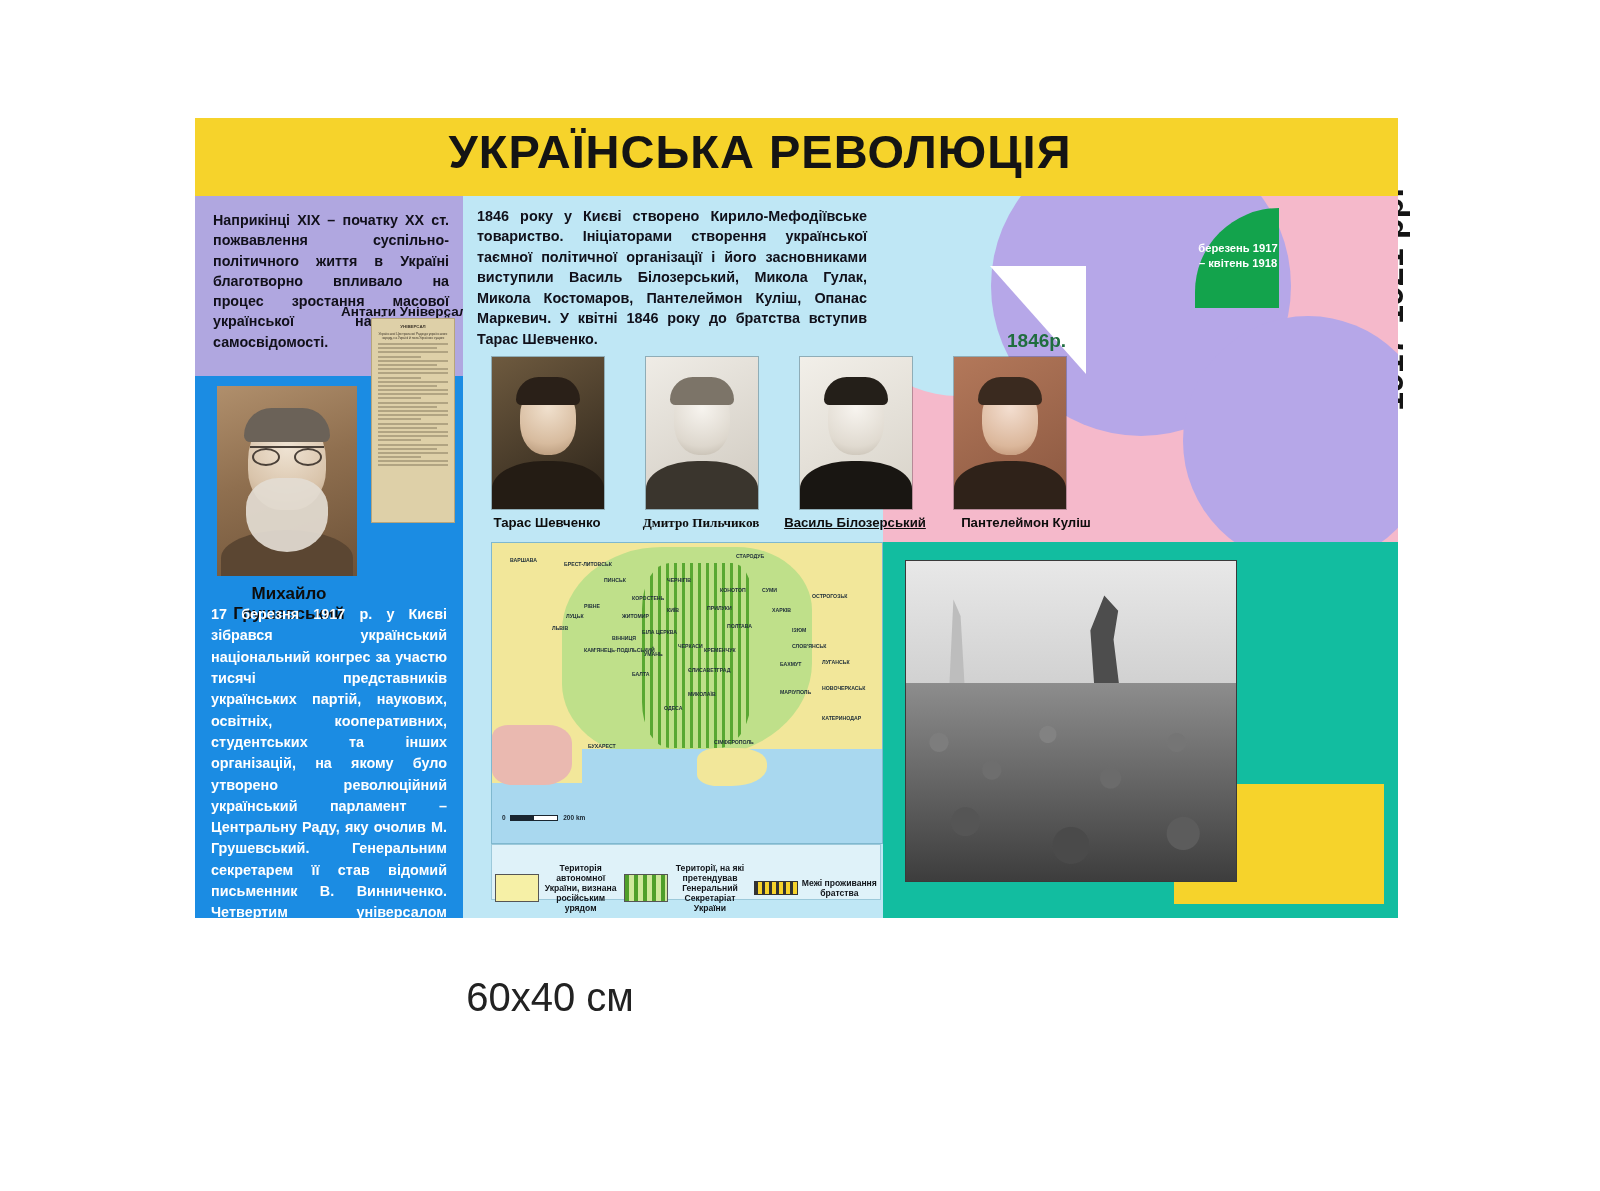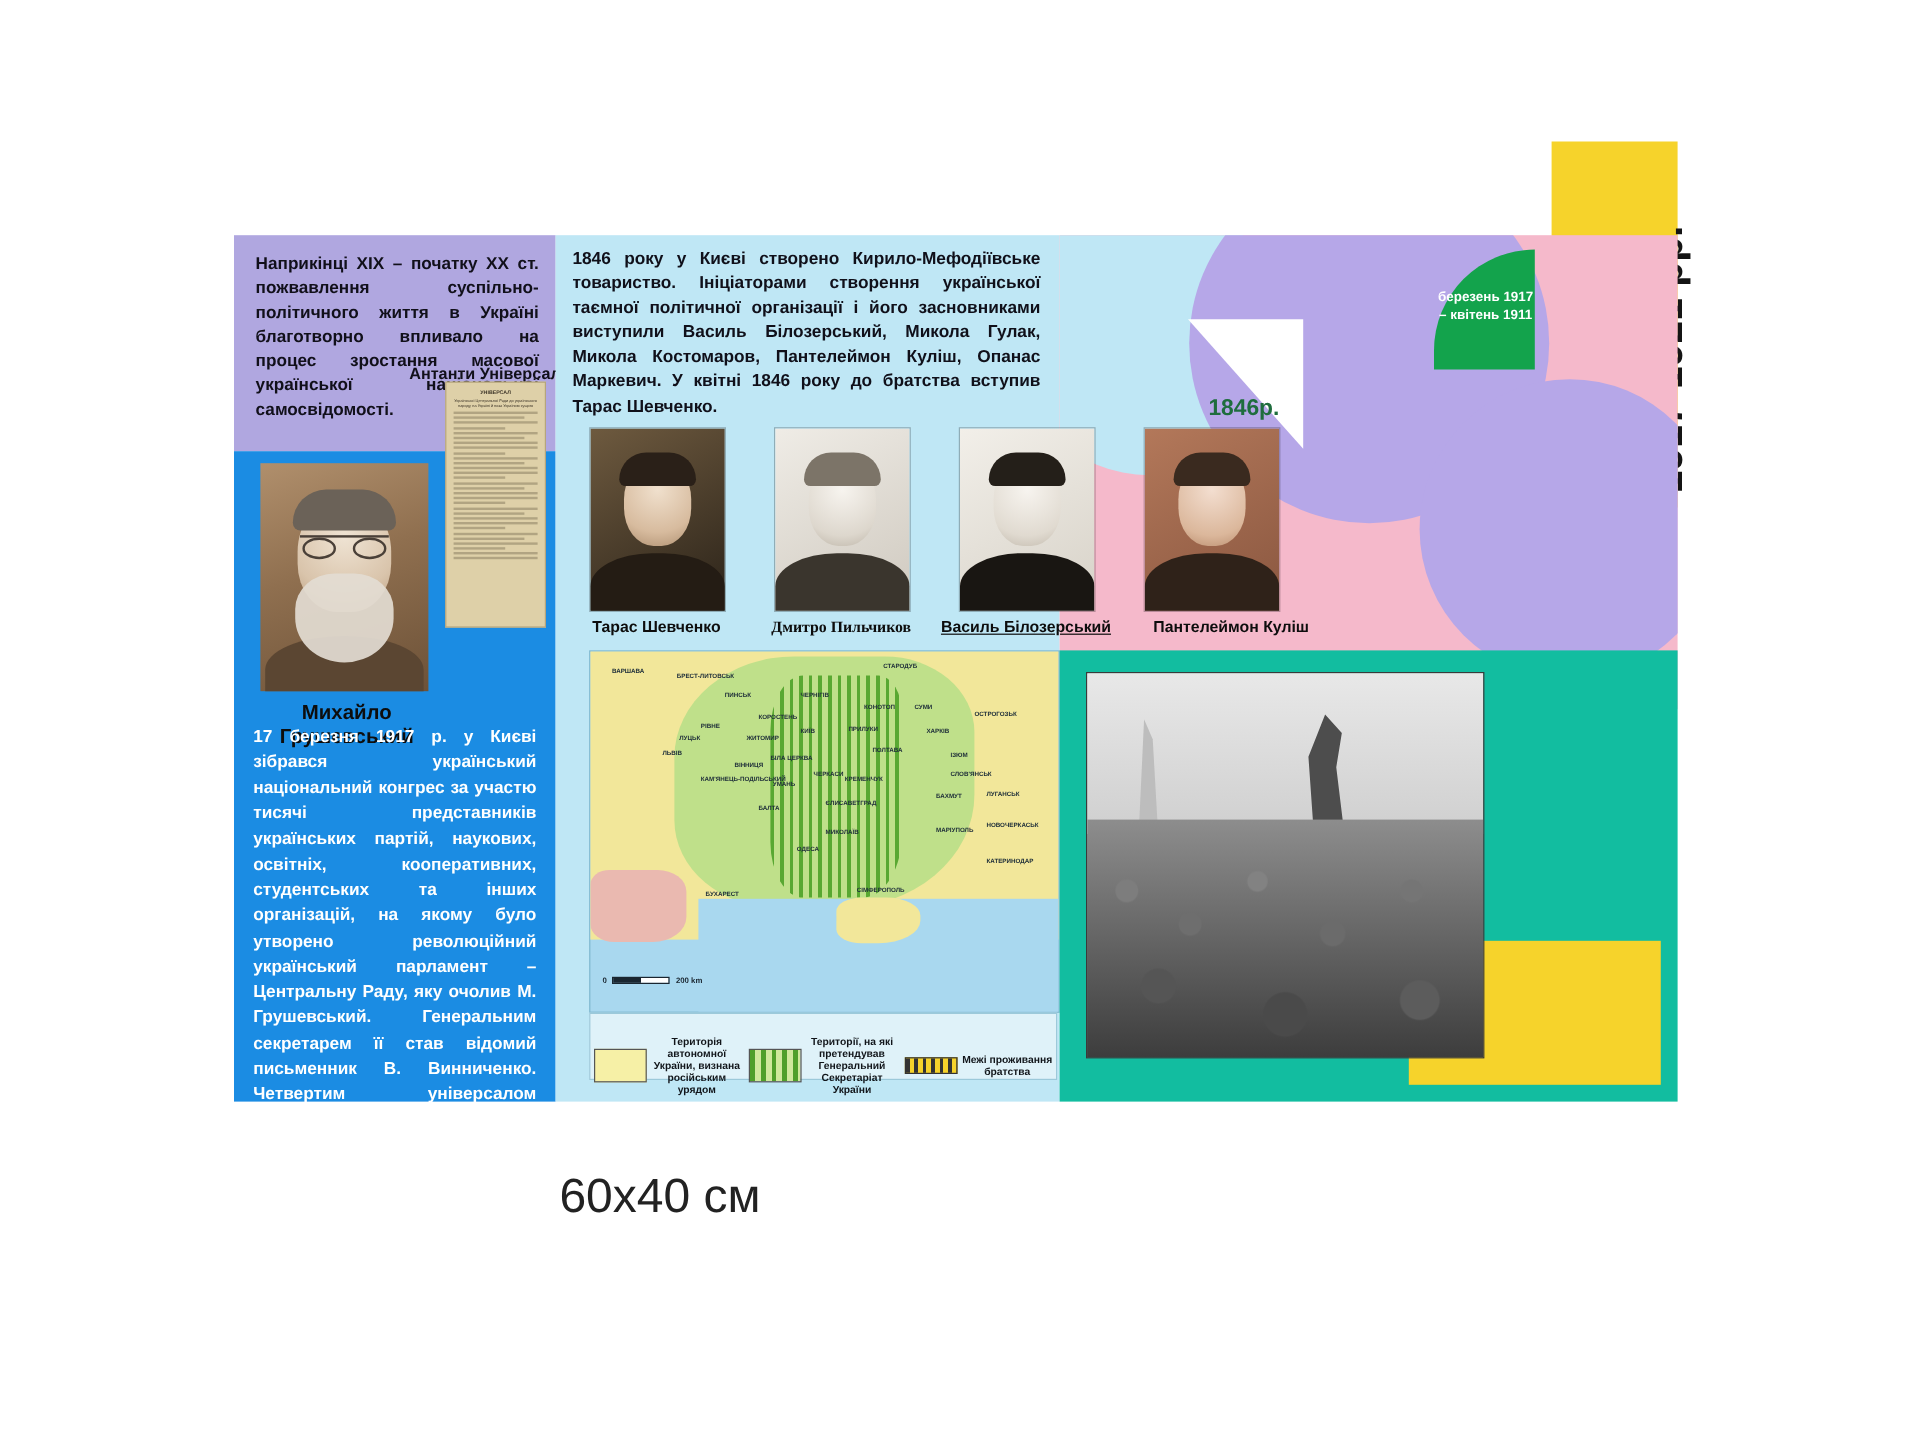--- a/index.html
+++ b/index.html
@@ -546,20 +546,23 @@
     font-size: 40px;
     color: #222;
     font-family: "Liberation Sans", sans-serif;
   }
 </style>
 </head>
 <body>
 
 <div id="poster">
 
+  <div class="banner">
+    <div class="banner-title">УКРАЇНСЬКА РЕВОЛЮЦІЯ</div>
+  </div>
 
   <div class="side-year-block">
     <div class="side-year-text">1917-1921 рр.</div>
   </div>
 
   <div class="left-purple">
     <p>Наприкінці XIX – початку XX ст. пожвавлення суспільно-політичного життя в Україні благотворно впливало на процес зростання масової української національної самосвідомості.</p>
   </div>
   <div class="universal-label">Антанти Універсал</div>
 
@@ -617,21 +620,21 @@
   <div class="pink-block">
     <div class="blob-cyan"></div>
     <div class="blob-purple"></div>
     <div class="blob-purple2"></div>
   </div>
 
   <div class="triangle-1846"></div>
   <div class="label-1846">1846р.</div>
 
   <div class="green-shape"></div>
-  <div class="green-shape-text">березень 1917 – квітень 1911</div>
+  <div class="green-shape-text">березень 1917 – квітень 1918</div>
 
   <div class="mid-text">1846 року у Києві створено Кирило-Мефодіївське товариство. Ініціаторами створення української таємної політичної організації і його засновниками виступили Василь Білозерський, Микола Гулак, Микола Костомаров, Пантелеймон Куліш, Опанас Маркевич. У квітні 1846 року до братства вступив Тарас Шевченко.</div>
 
   <div class="portrait p-shevchenko">
     <div class="pfill"></div>
       <div class="pbody"></div>
       <div class="pface"></div>
       <div class="phair"></div>
   </div>
   <div class="portrait p-pylchykov">

